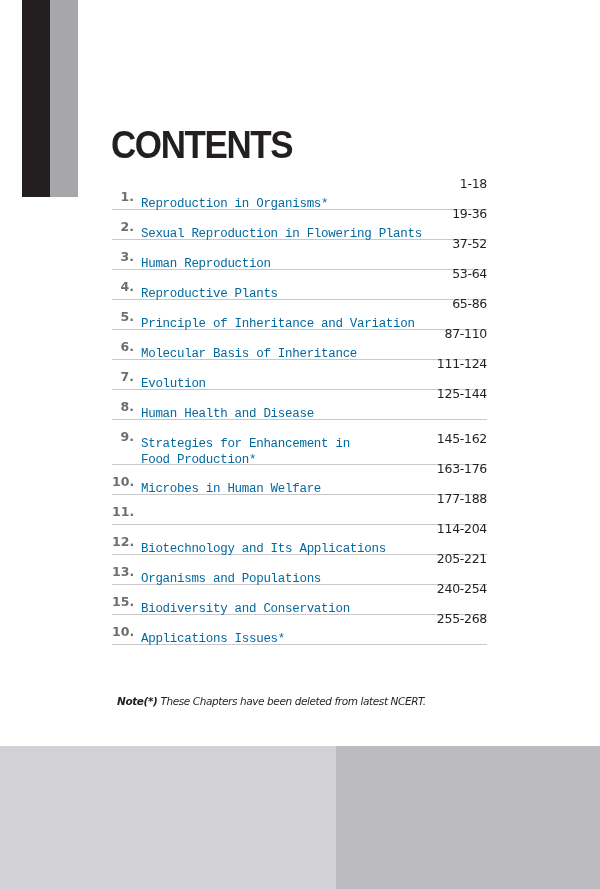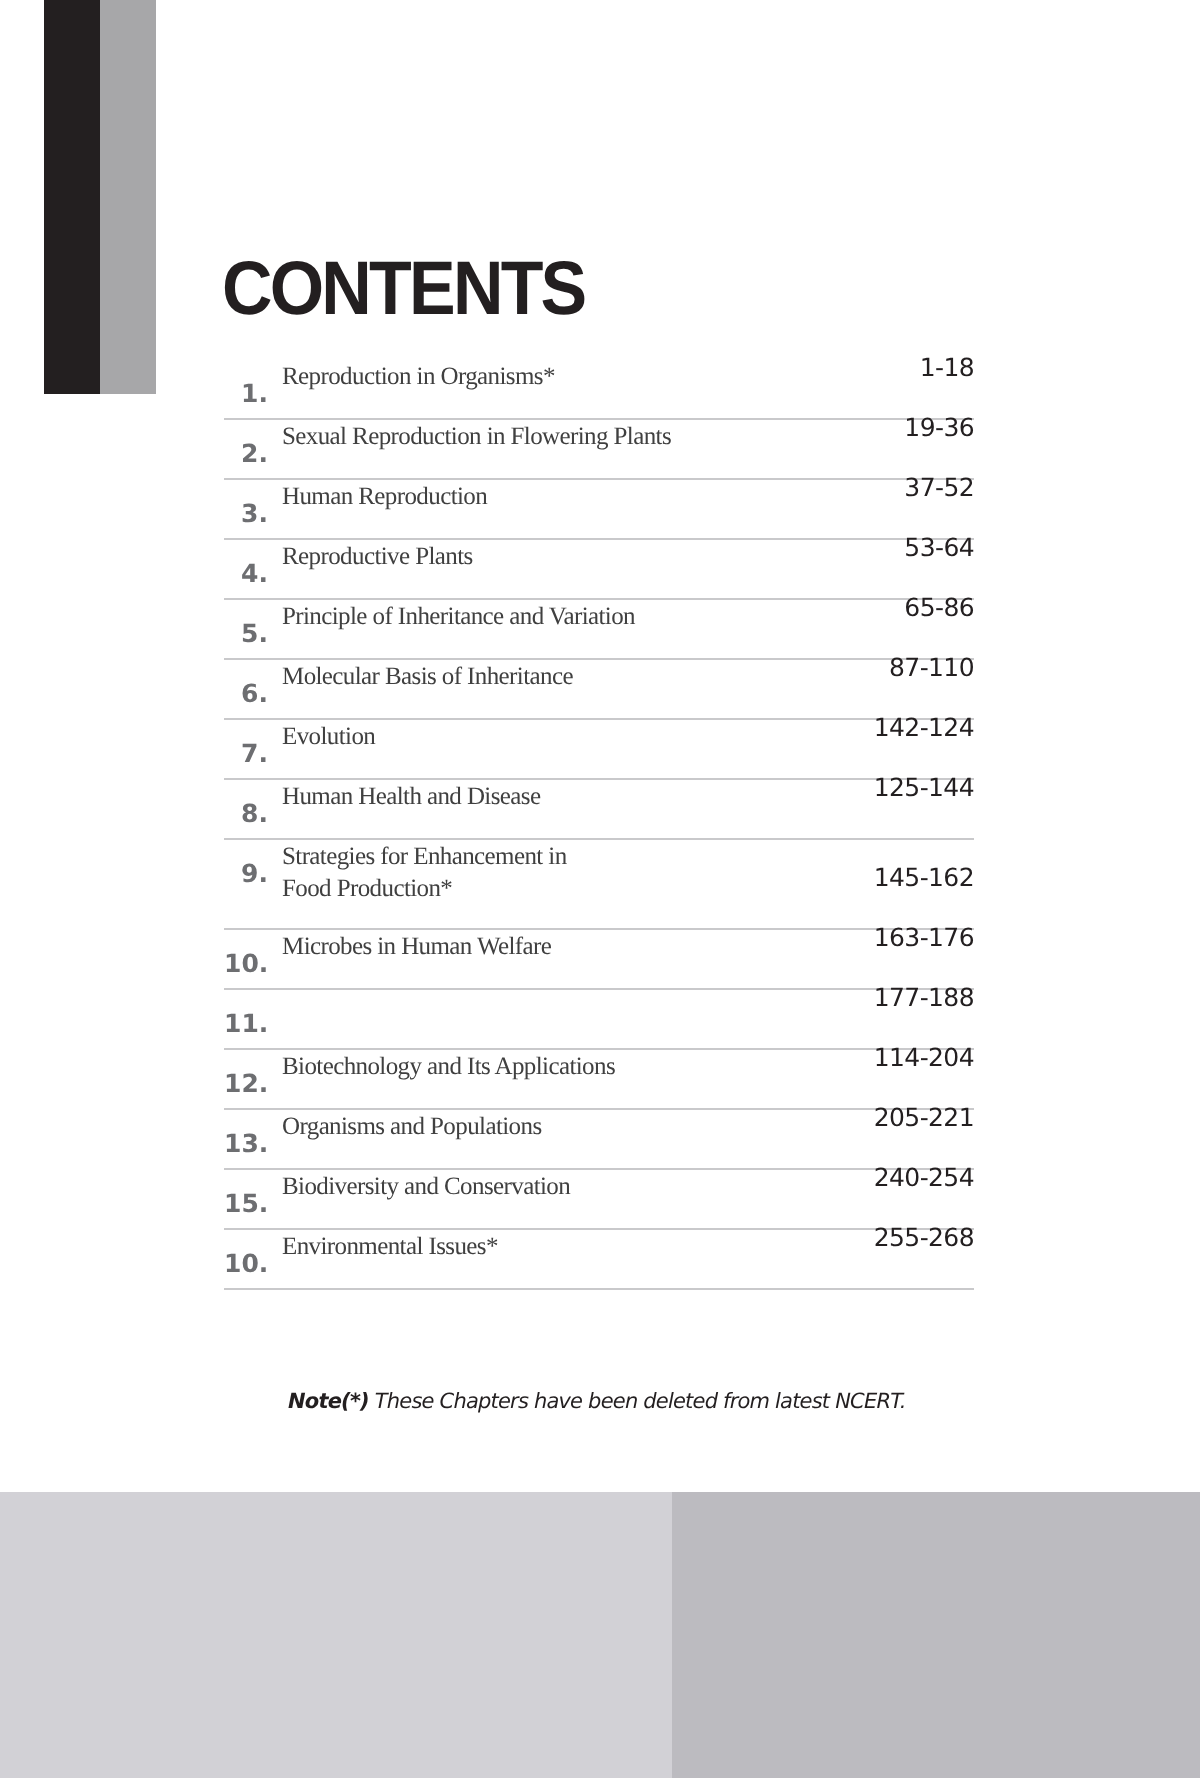--- a/index.html
+++ b/index.html
@@ -4,23 +4,23 @@
 <style>
   html,body{margin:0;padding:0;}
   body{width:600px;height:889px;position:relative;background:#ffffff;overflow:hidden;font-family:"Liberation Sans",sans-serif;}
   .bar-black{position:absolute;left:22px;top:0;width:28px;height:197px;background:#231f20;}
   .bar-grey{position:absolute;left:50px;top:0;width:28px;height:197px;background:#a7a7a9;}
   .title{position:absolute;left:111px;top:126px;font-family:"Liberation Sans",sans-serif;font-weight:bold;font-size:38px;letter-spacing:-1.5px;color:#231f20;transform:scaleX(0.92);transform-origin:left top;line-height:1;}
   .toc{position:absolute;left:112px;top:180px;width:375px;}
   .row{position:relative;border-bottom:1.5px solid #c9c9cb;height:30px;box-sizing:border-box;}
   .row.tall{height:45px;}
   .num{position:absolute;left:0;width:22px;text-align:right;top:9px;font-family:"DejaVu Sans",sans-serif;font-weight:bold;font-size:12.5px;color:#6d6e71;}
-  .name{position:absolute;left:29px;top:0;font-family:Liberation Serif, serif;font-size:12.5px;color:#404040;letter-spacing:-0.3px;line-height:16px;width:290px;}
+  .name{position:absolute;left:29px;top:16px;font-family:Liberation Mono, monospace;font-size:12.5px;color:#0369a1;letter-spacing:-0.3px;line-height:16px;width:290px;}
   .pages{position:absolute;right:0;bottom:18px;font-family:"DejaVu Sans",sans-serif;font-size:12.5px;color:#231f20;letter-spacing:-0.3px;}
-  .note{position:absolute;left:117px;top:695px;font-family:"DejaVu Sans",sans-serif;font-style:italic;font-size:10.5px;color:#231f20;letter-spacing:-0.4px;margin-left:27px;}
+  .note{position:absolute;left:117px;top:695px;font-family:"DejaVu Sans",sans-serif;font-style:italic;font-size:10.5px;color:#231f20;letter-spacing:-0.4px;}
   .note b{font-weight:bold;}
   .band-left{position:absolute;left:0;top:746px;width:336px;height:143px;background:#d2d1d6;}
   .band-right{position:absolute;left:336px;top:746px;width:264px;height:143px;background:#bcbbc0;}
 </style>
 </head>
 <body>
 
 <div class="bar-black"></div>
 <div class="bar-grey"></div>
 
@@ -53,21 +53,21 @@
     <span class="pages">65-86</span>
   </div>
   <div class="row">
     <span class="num">6.</span>
     <span class="name">Molecular Basis of Inheritance</span>
     <span class="pages">87-110</span>
   </div>
   <div class="row">
     <span class="num">7.</span>
     <span class="name">Evolution</span>
-    <span class="pages">142-124</span>
+    <span class="pages">111-124</span>
   </div>
   <div class="row">
     <span class="num">8.</span>
     <span class="name">Human Health and Disease</span>
     <span class="pages">125-144</span>
   </div>
   <div class="row tall">
     <span class="num">9.</span>
     <span class="name">
       <span>Strategies for Enhancement in</span><br>
@@ -94,21 +94,21 @@
     <span class="name">Organisms and Populations</span>
     <span class="pages">205-221</span>
   </div>
   <div class="row">
     <span class="num">15.</span>
     <span class="name">Biodiversity and Conservation</span>
     <span class="pages">240-254</span>
   </div>
   <div class="row">
     <span class="num">10.</span>
-    <span class="name">Environmental Issues*</span>
+    <span class="name">Applications Issues*</span>
     <span class="pages">255-268</span>
   </div>
 </div>
 
 <div class="note"><b>Note(*)</b><span> These Chapters have been deleted from latest NCERT.</span></div>
 
 <div class="band-left"></div>
 <div class="band-right"></div>
 
 </body></html>

